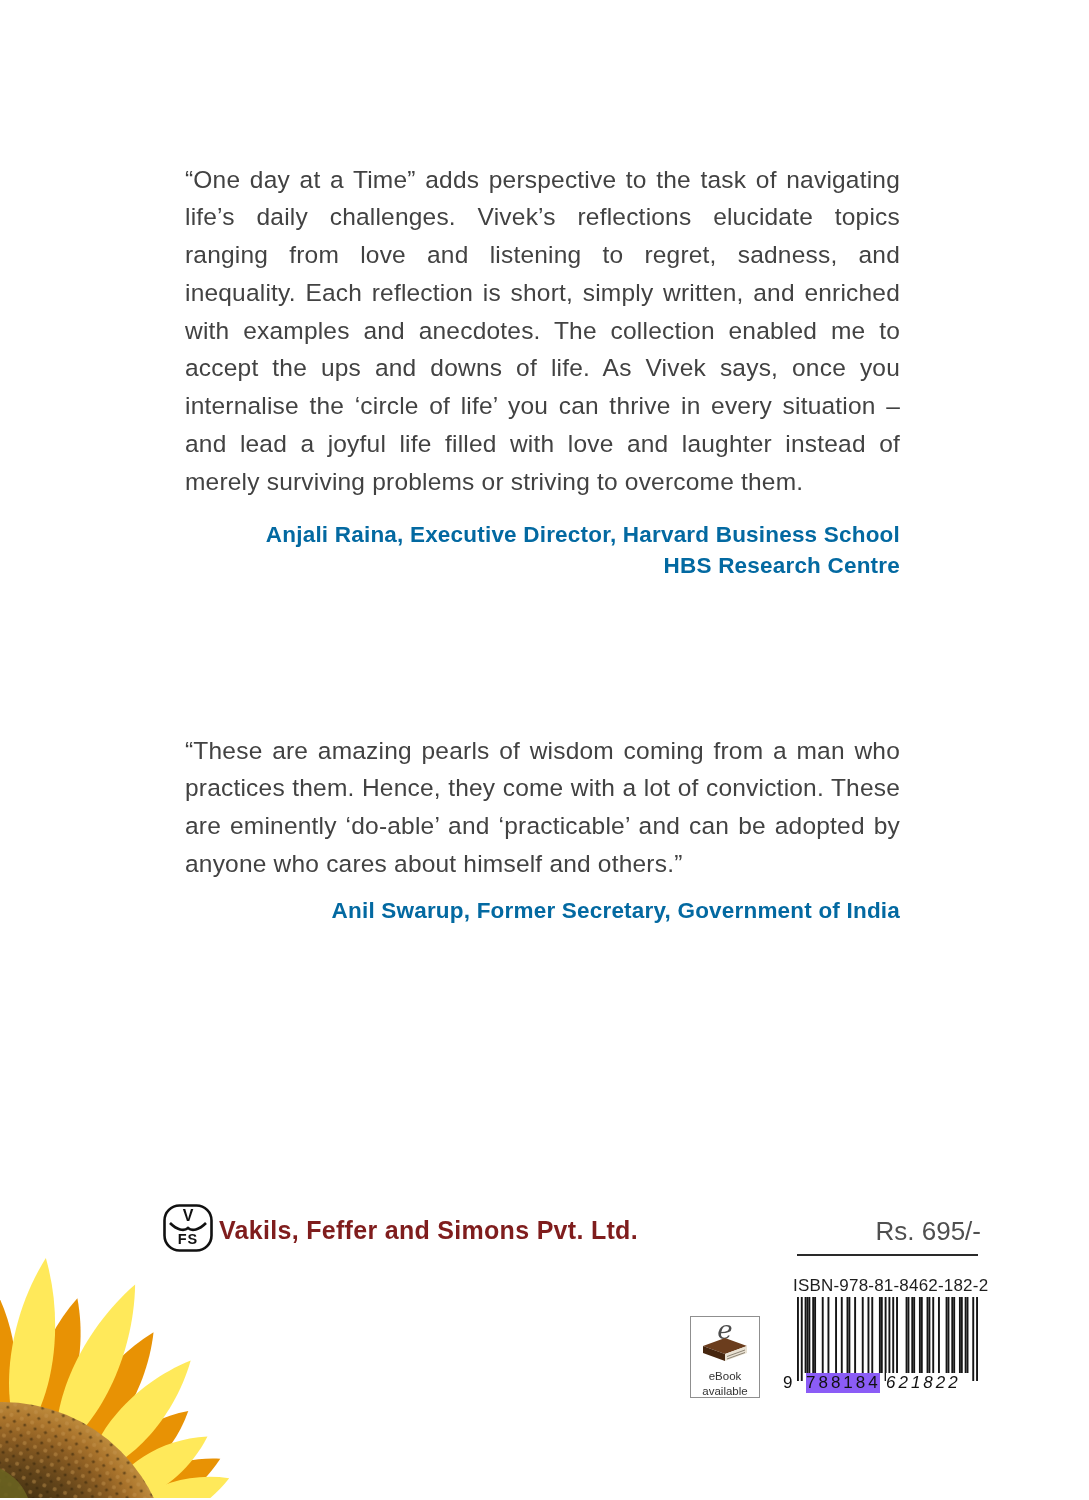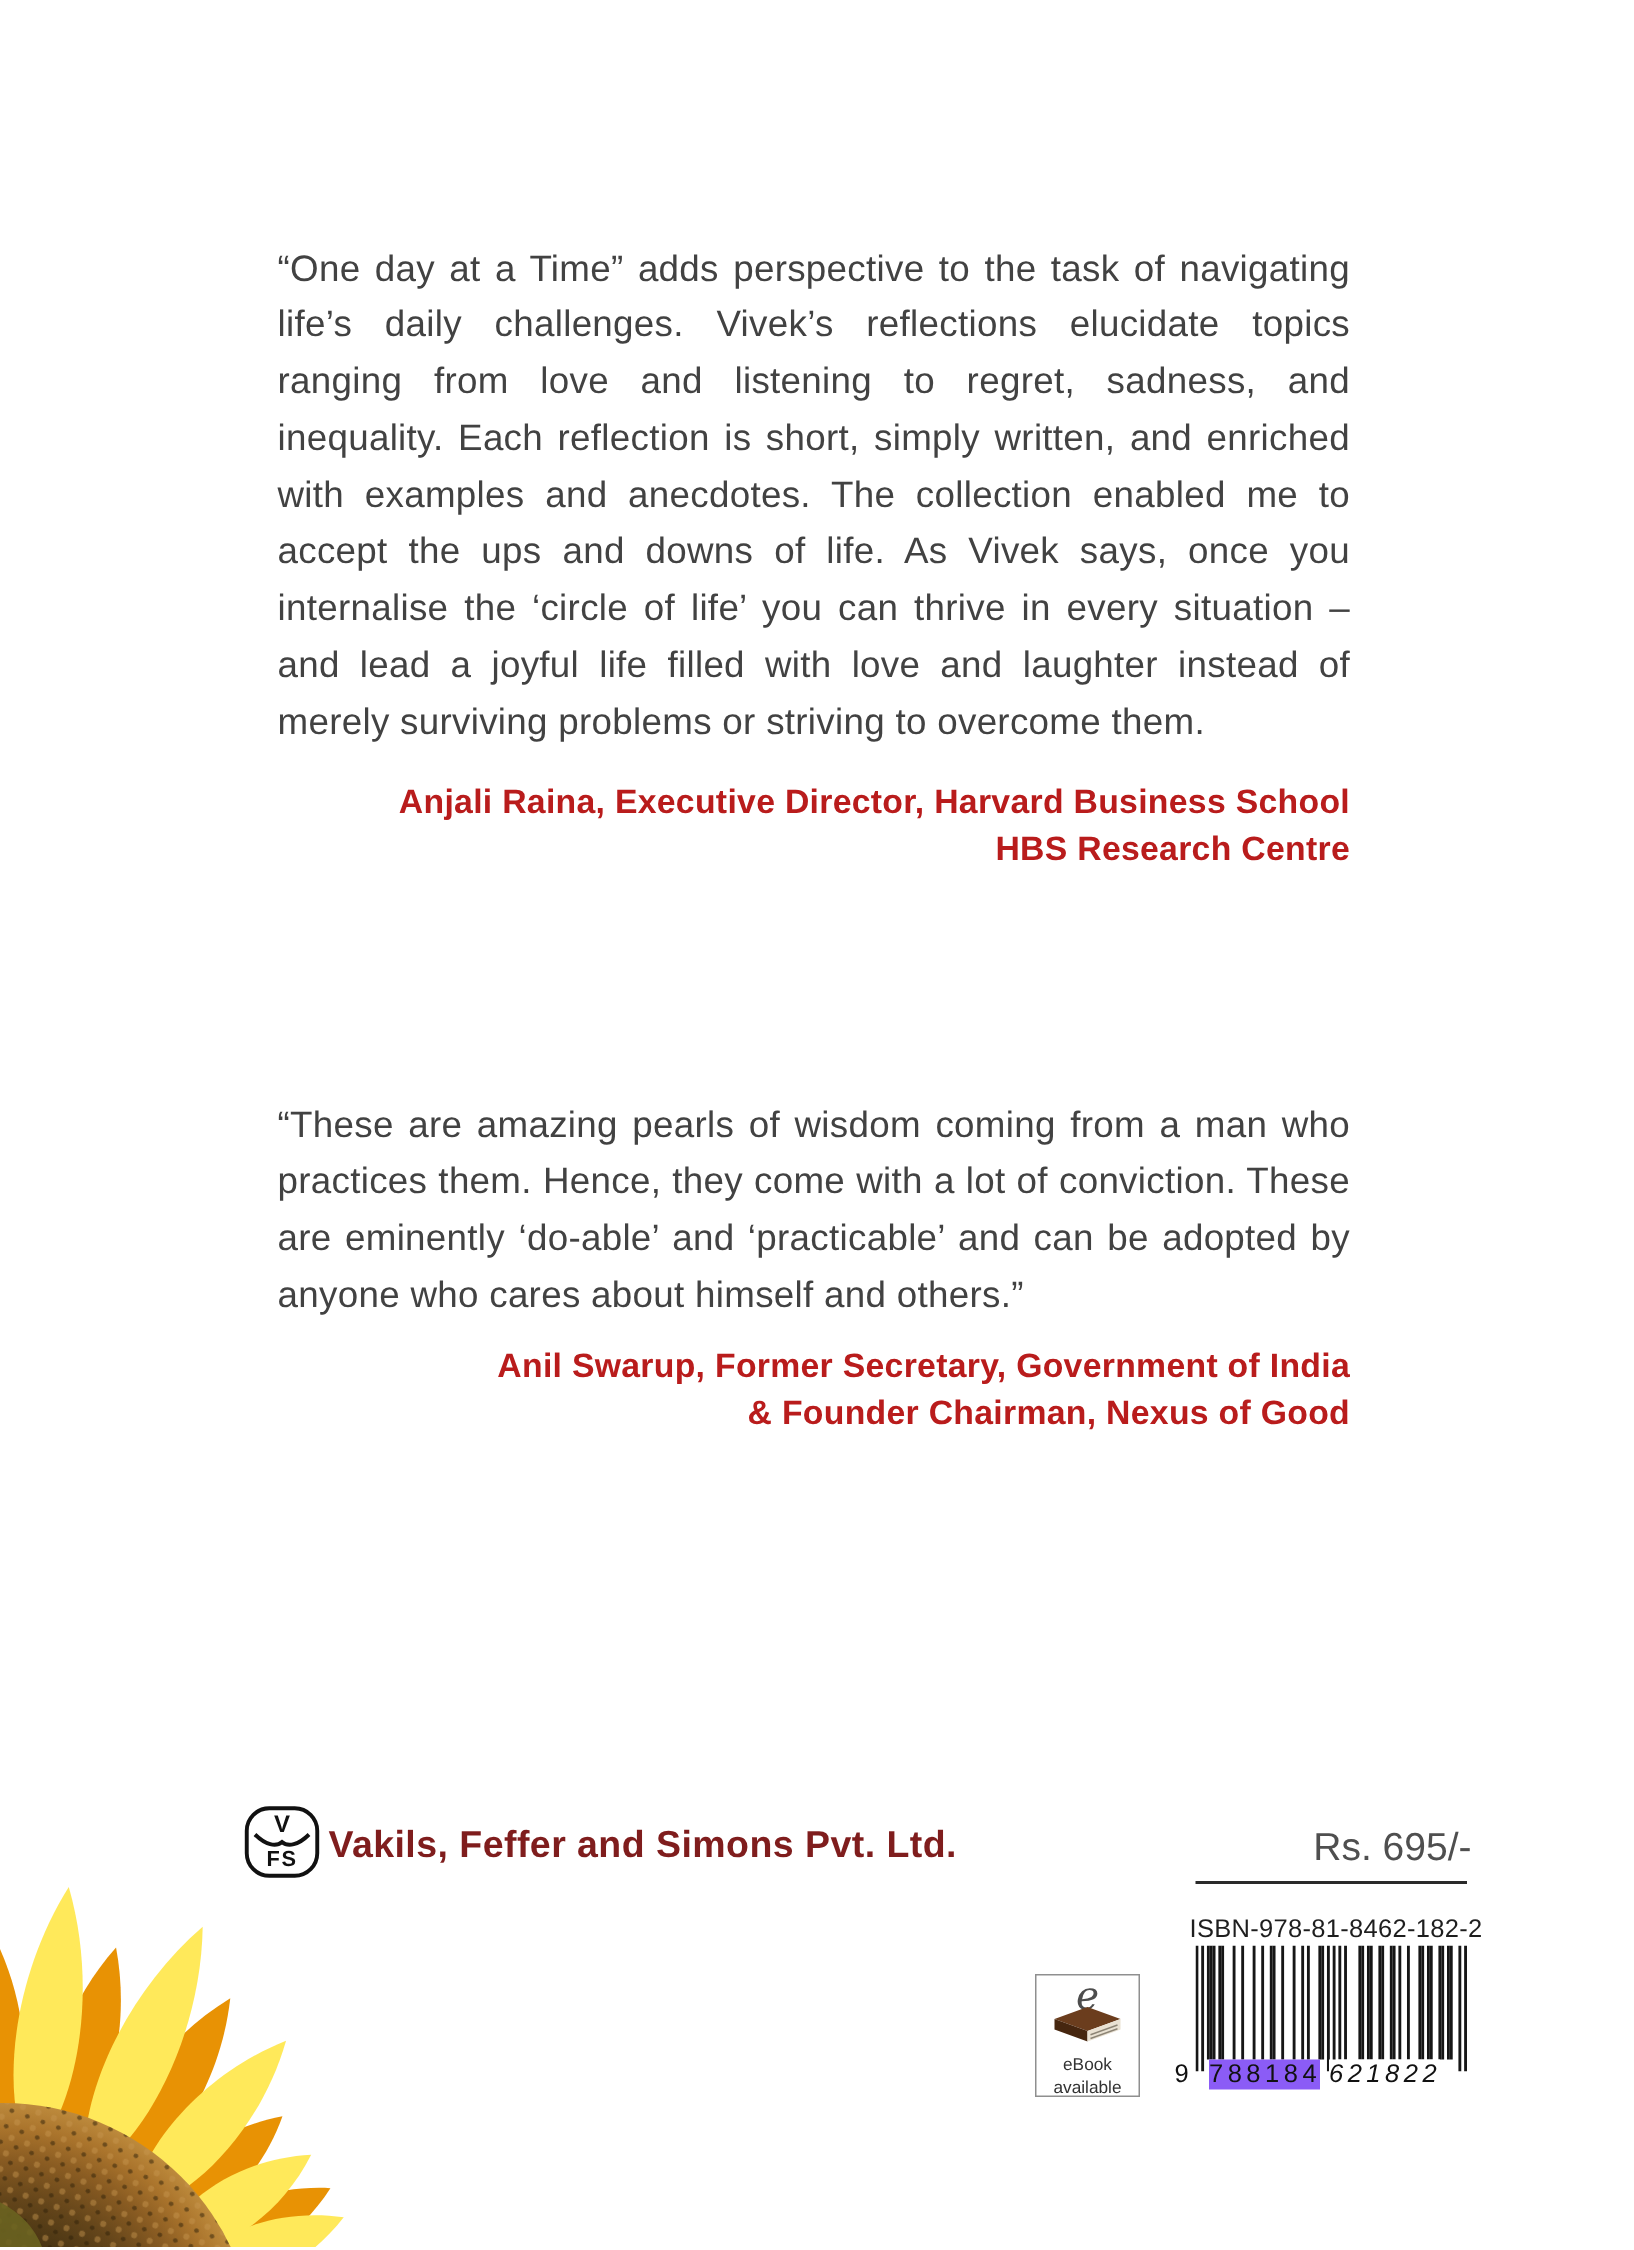--- a/index.html
+++ b/index.html
@@ -7,21 +7,21 @@
     position:relative;width:1089px;height:1500px;background:#ffffff;
     overflow:hidden;font-family:"Liberation Sans",sans-serif;
   }
   .quote{
     position:absolute;left:185px;width:715px;
     font-size:24.5px;line-height:37.8px;color:#424242;
     text-align:justify;letter-spacing:0.2px;font-weight:400;
   }
   .attribution{
     position:absolute;left:185px;width:715px;text-align:right;
-    color:#b91c1c;font-weight:700;font-size:22.5px;line-height:31px;
+    color:#0369a1;font-weight:700;font-size:22.5px;line-height:31px;
     letter-spacing:0.2px;
   }
   .footer-logo{position:absolute;left:162px;top:1202px;}
   .publisher-name{
     position:absolute;left:219px;top:1216px;
     font-size:25px;font-weight:600;color:#7f1d1d;letter-spacing:0.3px;
   }
   .price{
     position:absolute;right:108px;top:1216px;
     font-size:26px;font-weight:400;color:#4f4f4f;
@@ -52,21 +52,20 @@
 
   <p class="quote" style="top:136px;">“One day at a Time” adds perspective to the task of navigating life’s daily challenges. Vivek’s reflections elucidate topics ranging from love and listening to regret, sadness, and inequality. Each reflection is short, simply written, and enriched with examples and anecdotes. The collection enabled me to accept the ups and downs of life. As Vivek says, once you internalise the ‘circle of life’ you can thrive in every situation – and lead a joyful life filled with love and laughter instead of merely surviving problems or striving to overcome them.</p>
   <div class="attribution" style="top:519px;">
     <div>Anjali Raina, Executive Director, Harvard Business School</div>
     <div>HBS Research Centre</div>
   </div>
 
   <p class="quote" style="top:707px;">“These are amazing pearls of wisdom coming from a man who practices them. Hence, they come with a lot of conviction. These are eminently ‘do-able’ and ‘practicable’ and can be adopted by anyone who cares about himself and others.”</p>
   <div class="attribution" style="top:895px;">
     <div>Anil Swarup, Former Secretary, Government of India</div>
-    <div>&amp; Founder Chairman, Nexus of Good</div>
   </div>
 
   <div class="footer-logo">
     <svg width="52" height="52" viewBox="0 0 52 52">
       <rect x="2.5" y="3.5" width="47" height="45" rx="15" ry="15" fill="none" stroke="#111" stroke-width="2.6"></rect>
       <text x="26" y="19" text-anchor="middle" font-family="Liberation Sans, sans-serif" font-size="16" font-weight="700" fill="#111">V</text>
       <path d="M8,21 C15,28 22,29.5 26,26 C30,29.5 37,28 44,21" fill="none" stroke="#111" stroke-width="2.6"></path>
       <text x="26" y="42" text-anchor="middle" font-family="Liberation Sans, sans-serif" font-size="14.5" font-weight="700" letter-spacing="1" fill="#111">FS</text>
     </svg>
   </div>

